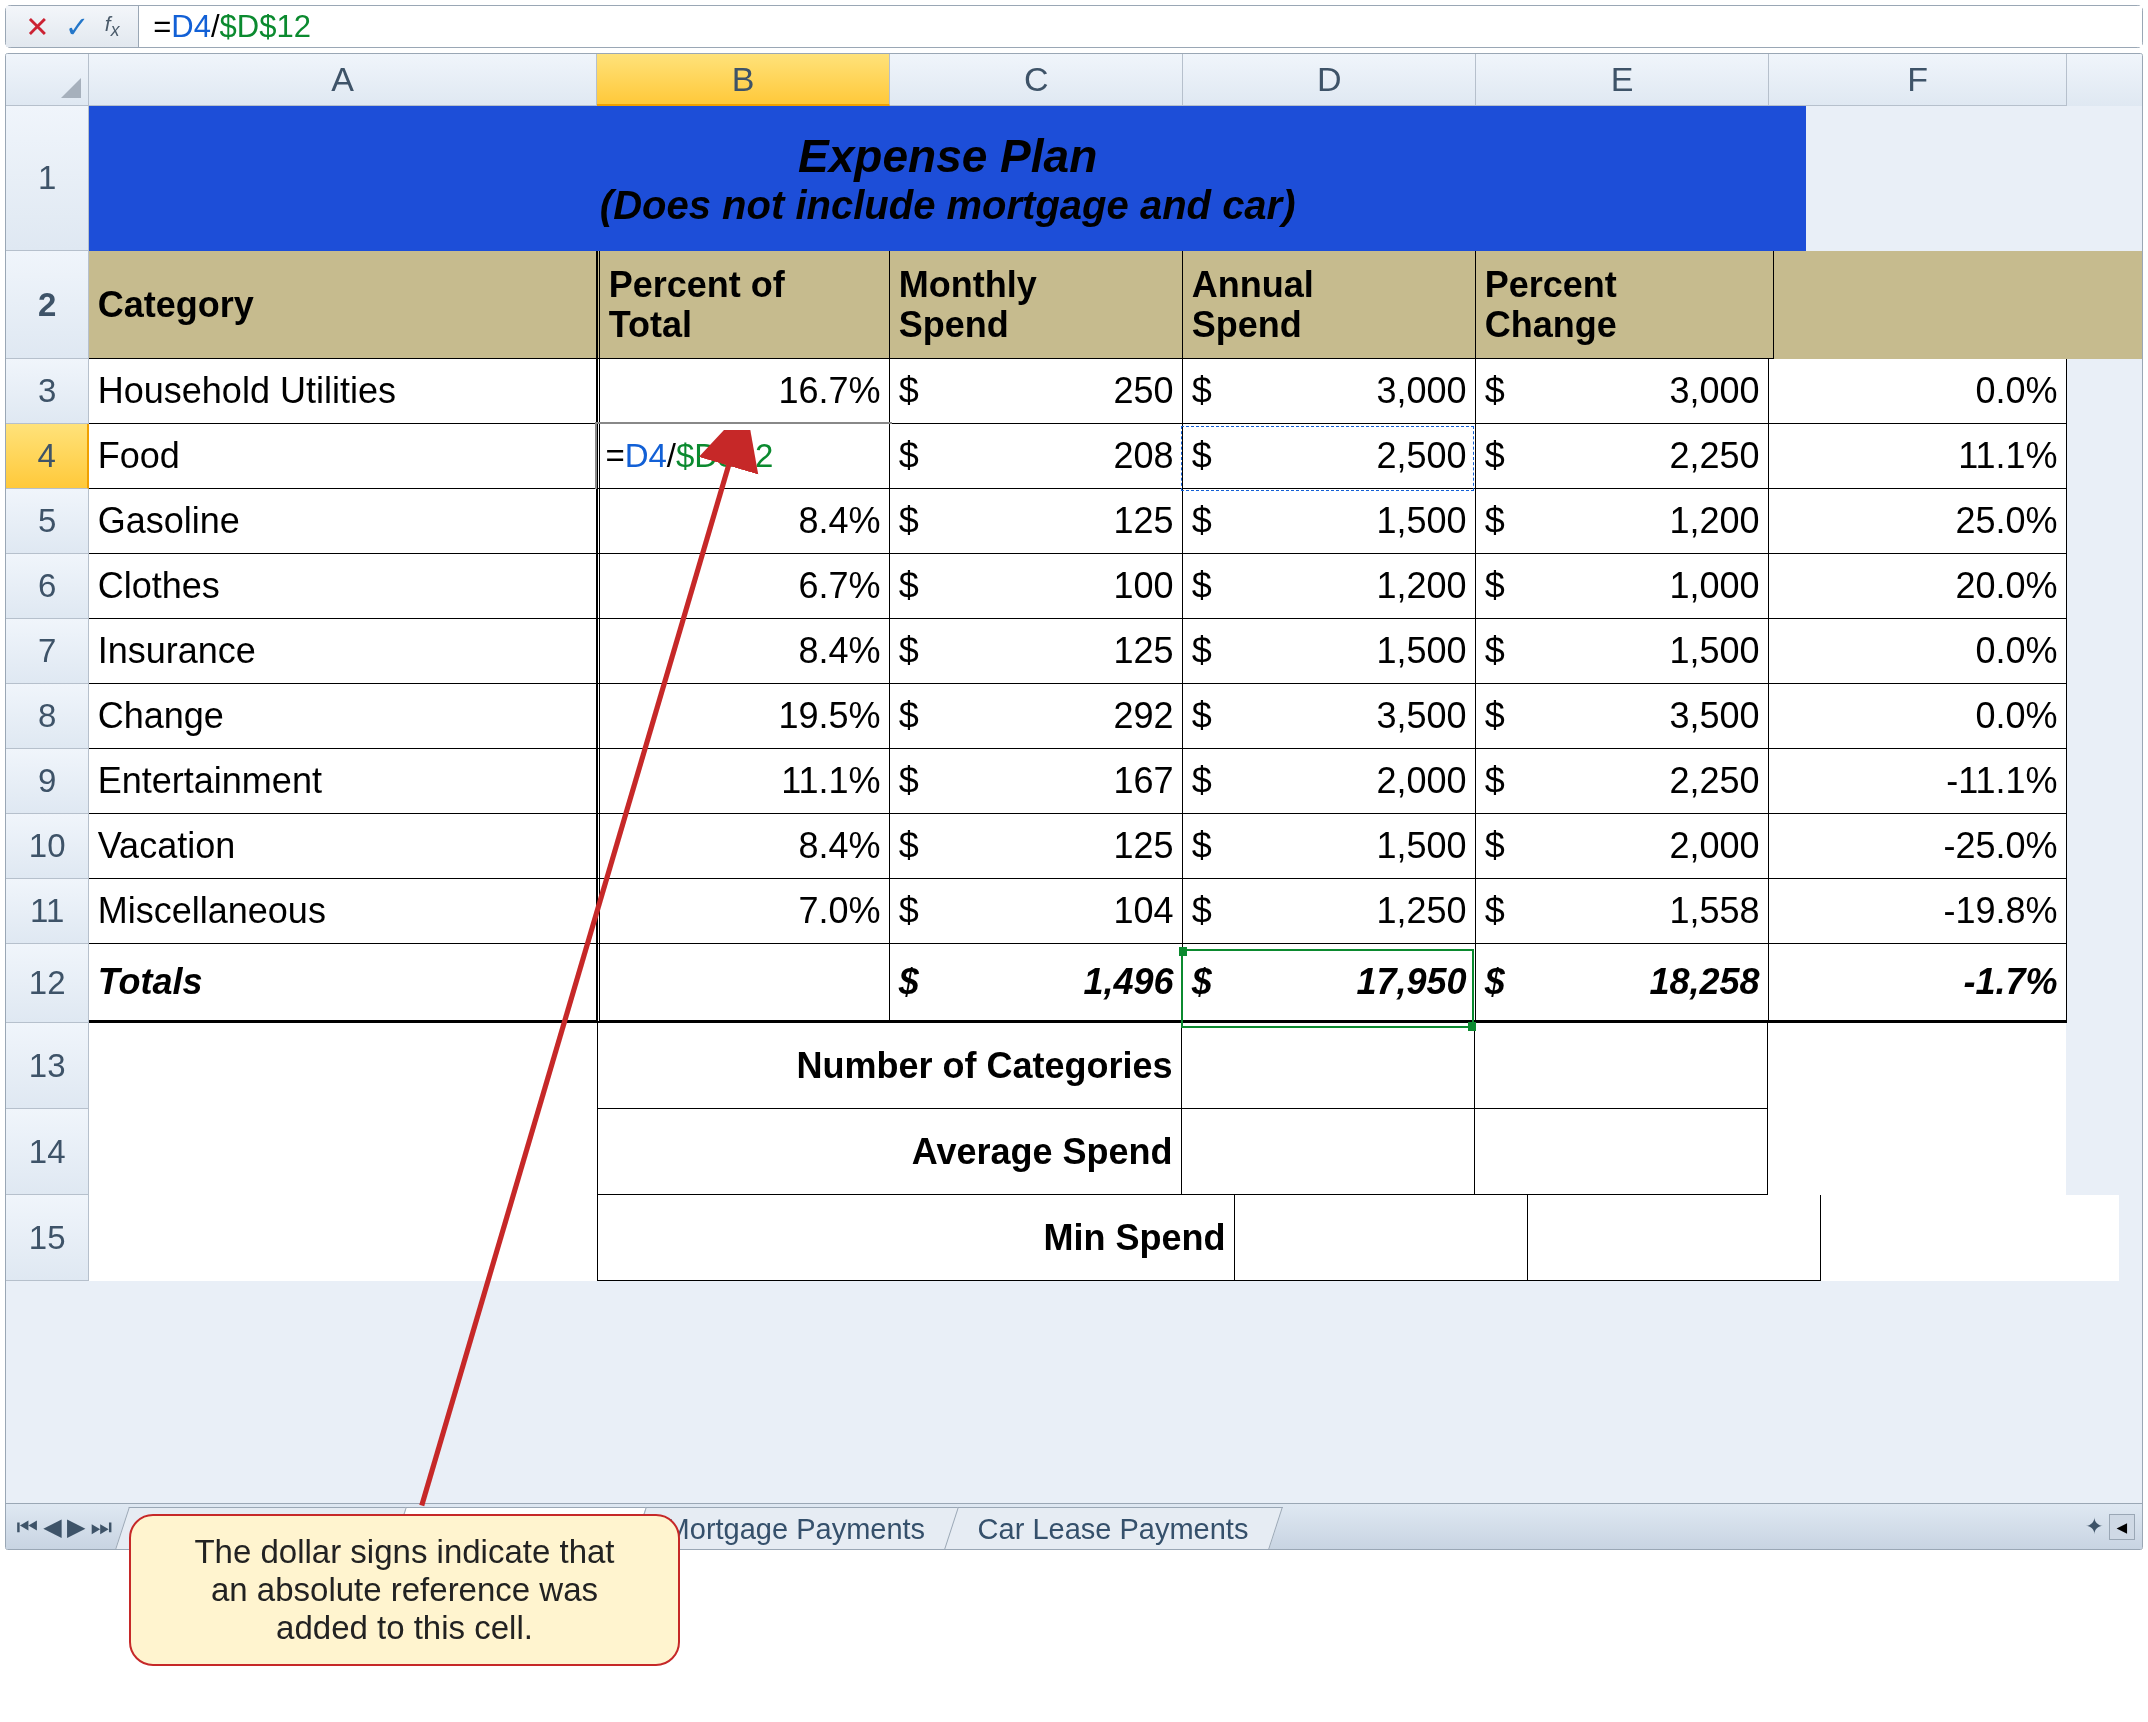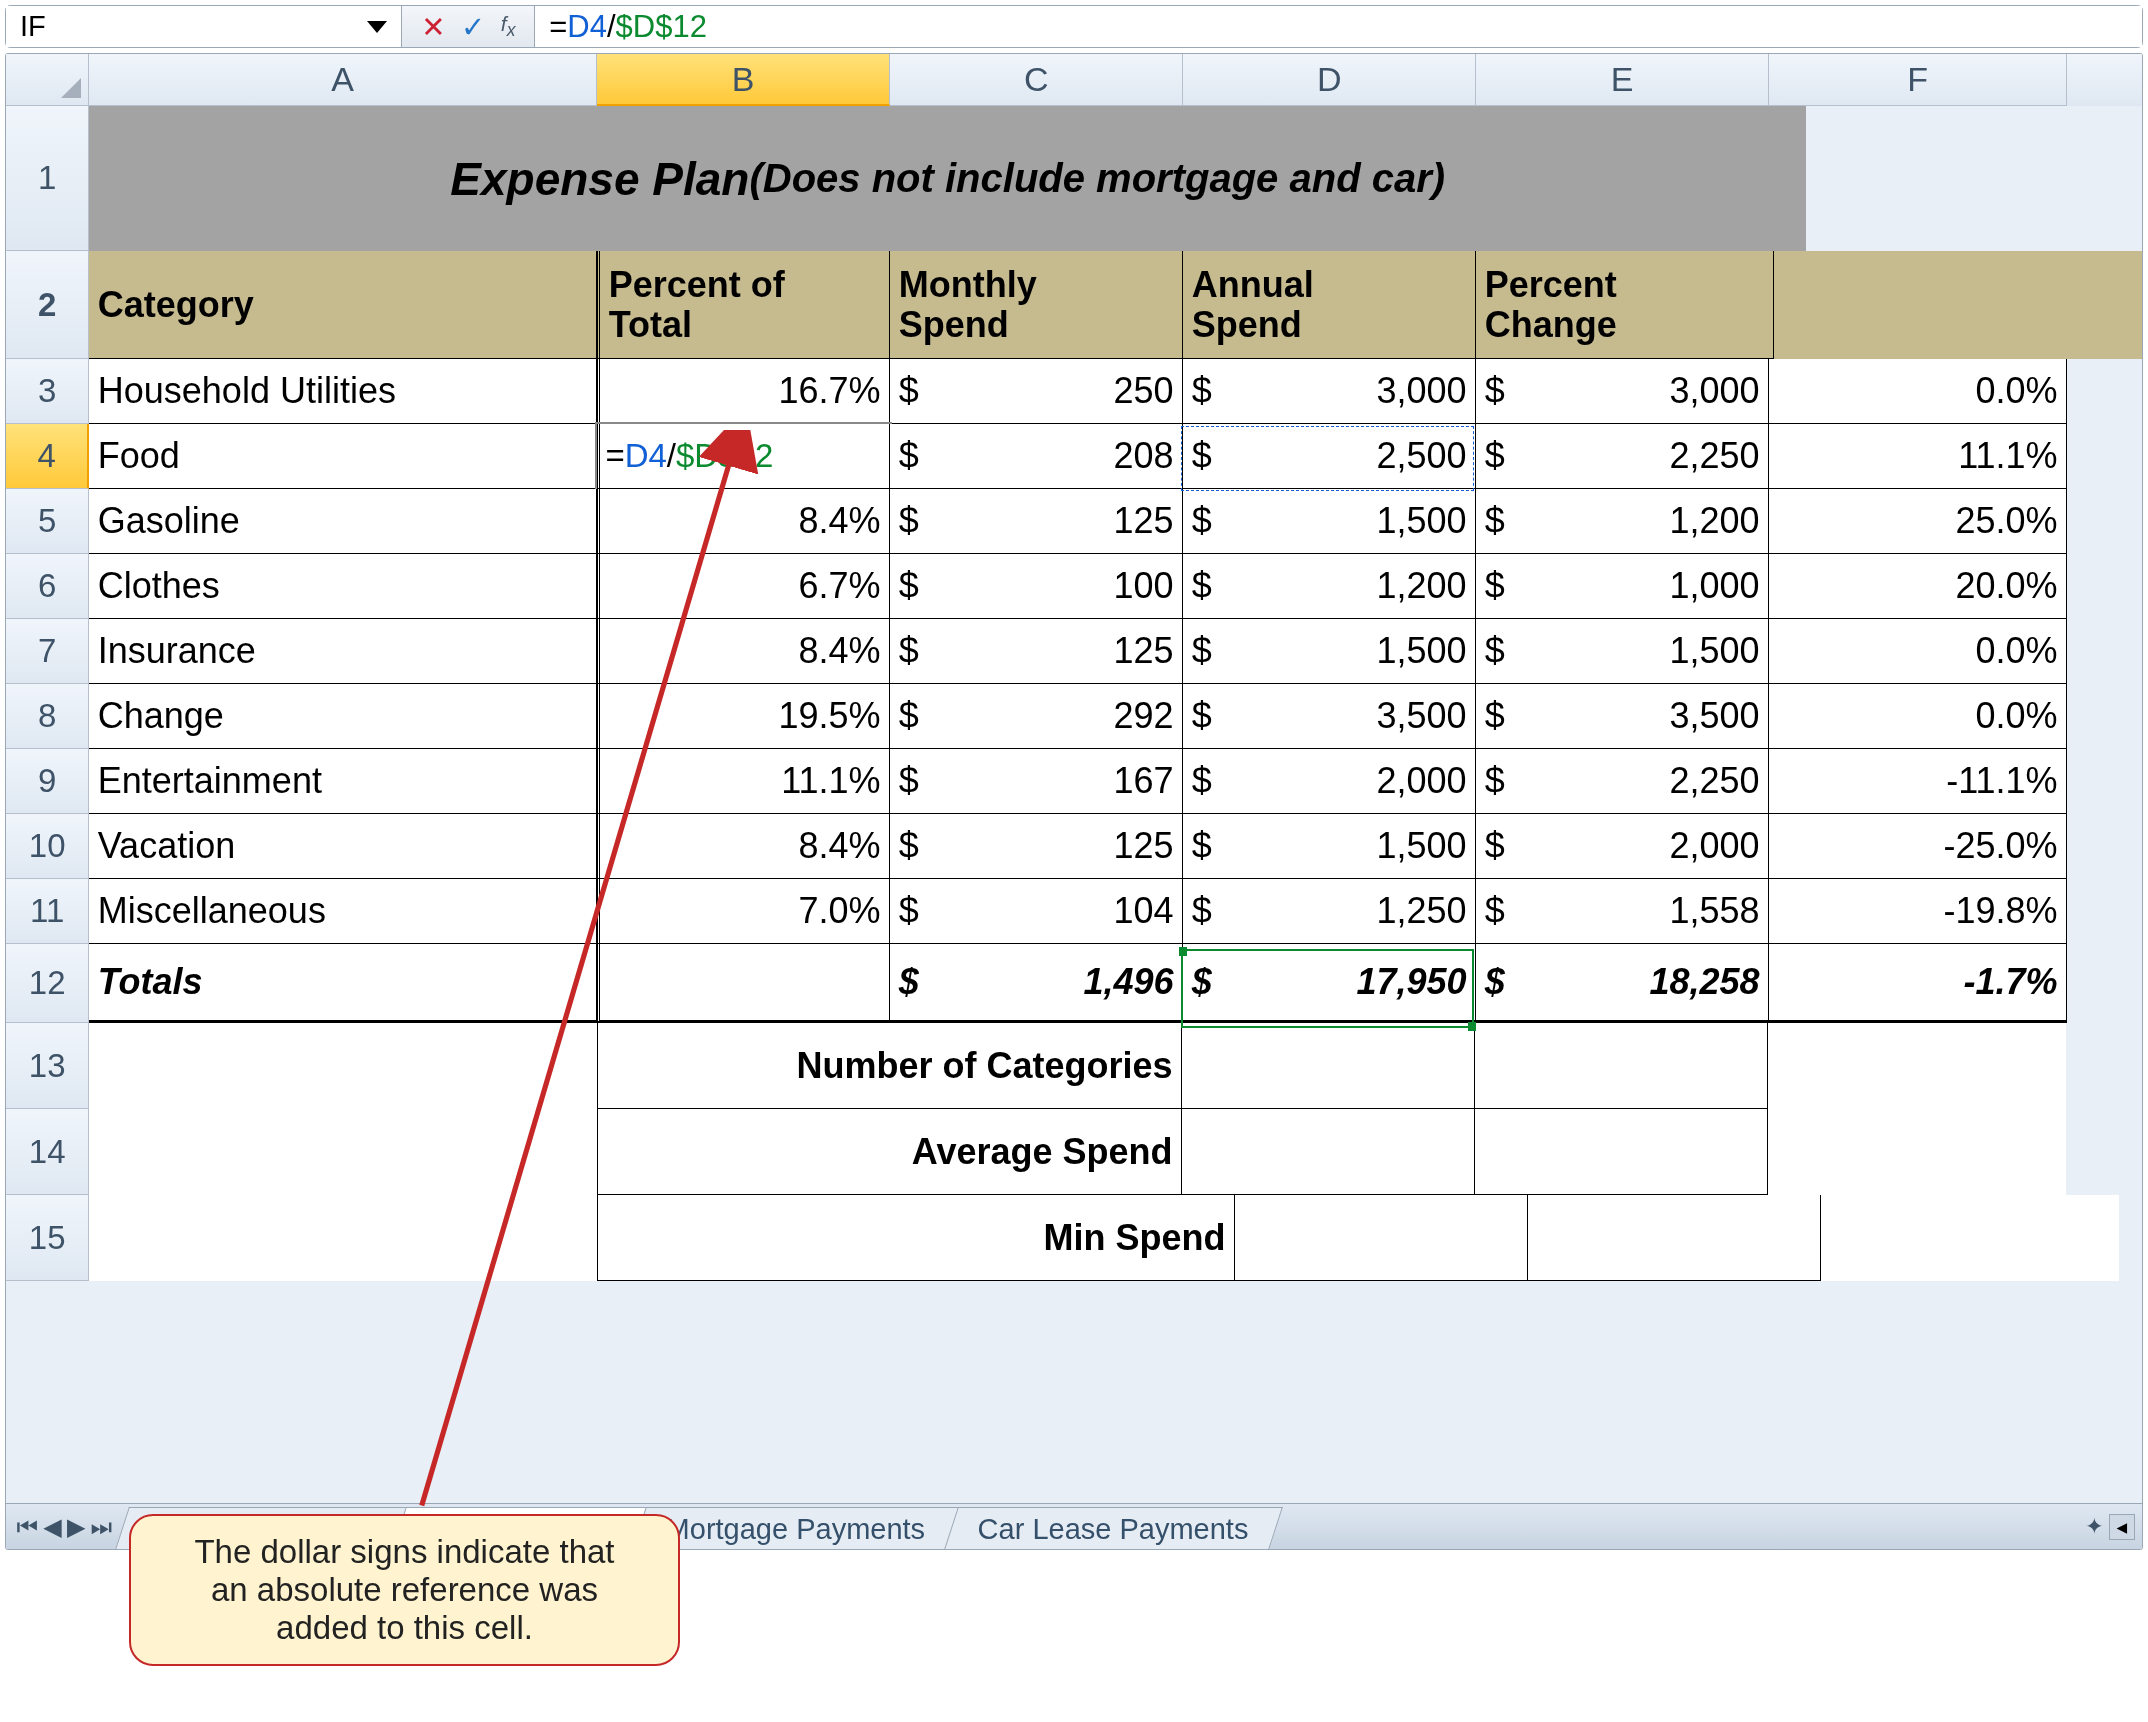--- a/index.html
+++ b/index.html
@@ -126,22 +126,22 @@
     border-right: 0.9px solid #000;
     border-bottom: 0.9px solid #000;
     background: #fff;
     font-size: 36px;
     display:flex;
     align-items:center;
     padding: 0 8.6px;
   }
   .row1 .cell { border-bottom: none; border-right:none; }
   .title-cell {
-    background: #a3a3a3;
-    flex-direction: row;
+    background: #1d4ed8;
+    flex-direction: column;
     justify-content: center;
     width: 1717px;
     border-right: 0.9px solid #000;
     border-bottom: 0.9px solid #000;
   }
   .title-main { font-size: 46px; font-weight: bold; font-style: italic; }
   .title-sub { font-size: 40px; font-weight: bold; font-style: italic; }
   .row1 { height: 145px; }
 
   .hdr { background: #c6bb8e; font-weight: bold; }
@@ -235,24 +235,20 @@
     font-size:33px;
     text-align:center;
     color:#222;
     width: 551px;
   }
 </style>
 </head>
 <body>
 
 <div class="formula-bar">
-  <div class="name-box-wrap">
-    <div class="name-box">IF</div>
-    <div class="name-box-arrow"></div>
-  </div>
   <div class="fx-area">
     <span class="fx-btn fx-cancel">✕</span>
     <span class="fx-btn fx-enter">✓</span>
     <span class="fx-label">f<sub>x</sub></span>
   </div>
   <div class="formula-input">
     <span class="seg-eq">=</span>
       <span class="seg-ref1">D4</span>
       <span class="seg-op">/</span>
       <span class="seg-ref2">$D$12</span>

